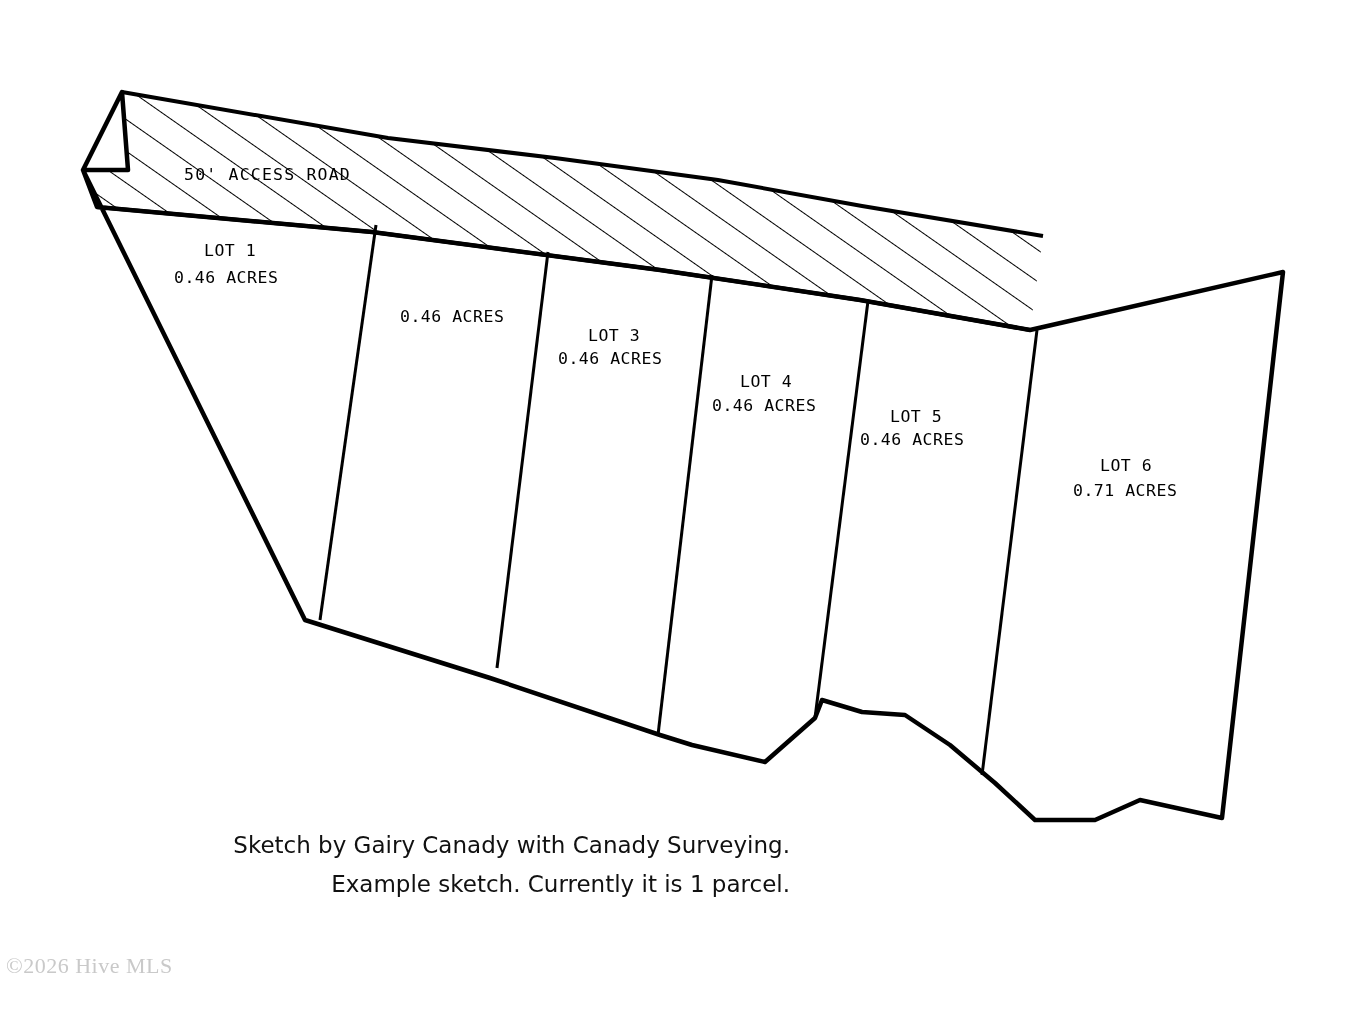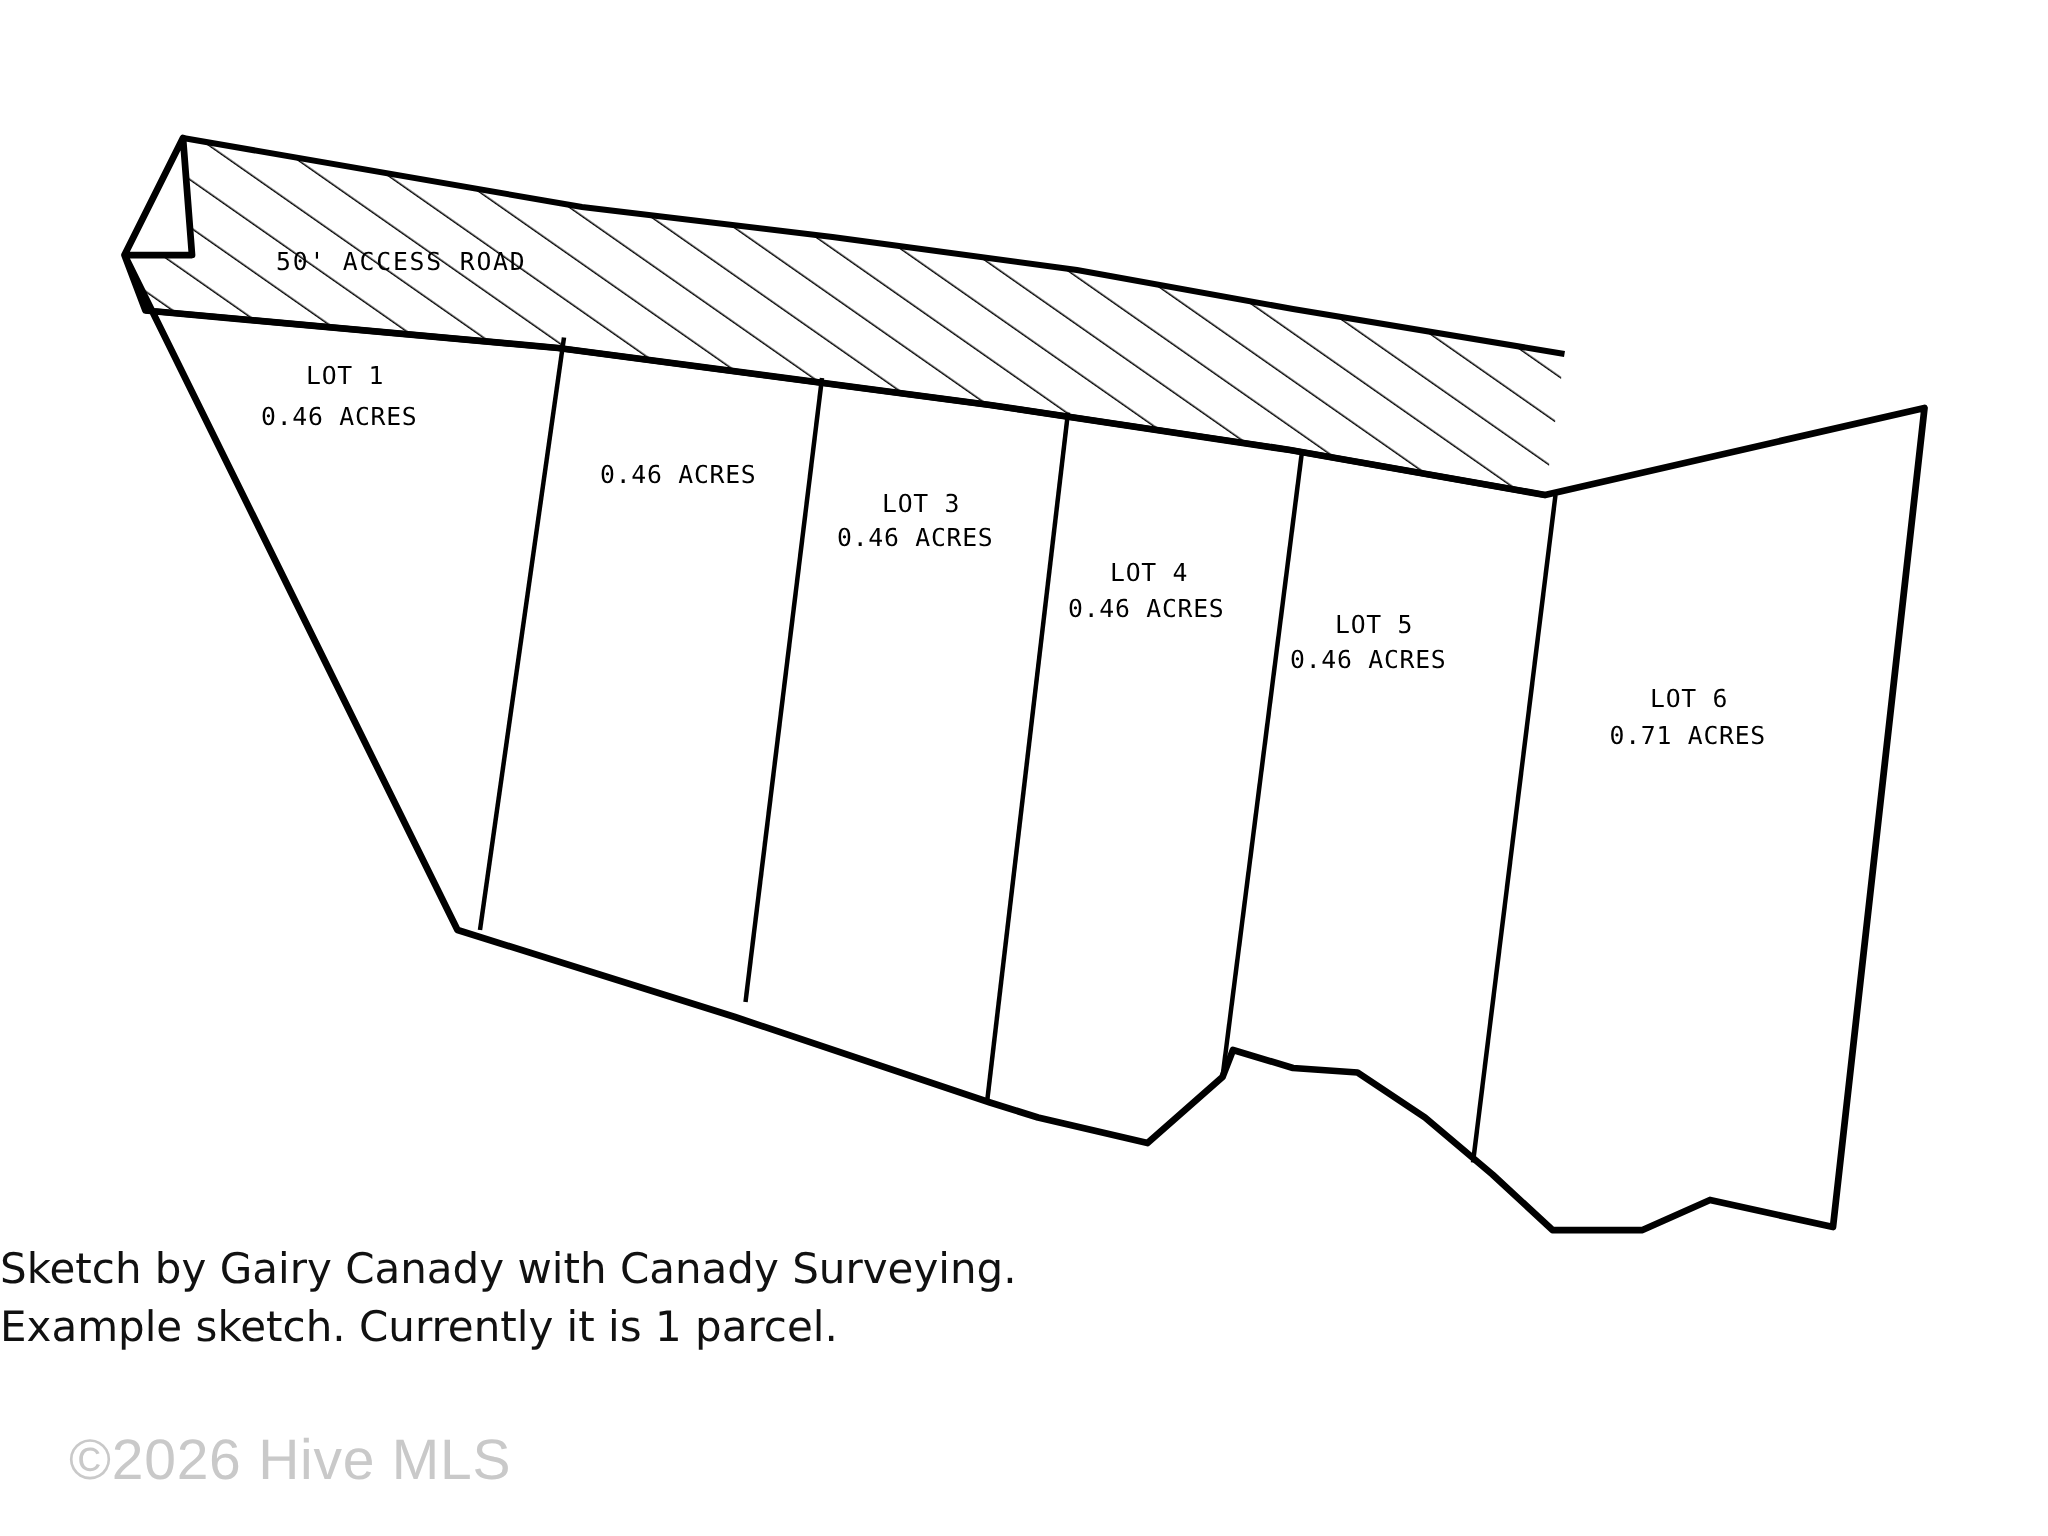--- a/index.html
+++ b/index.html
@@ -39,40 +39,39 @@
     font-size: 16.5px;
     letter-spacing: 1.2px;
     fill: #000000;
     white-space: pre;
   }
   .caption-block {
     position: absolute;
     left: 0;
     top: 826px;
     width: 790px;
-    text-align: left;
+    text-align: right;
     font-family: "DejaVu Sans", sans-serif;
-    font-size: 28px;
+    font-size: 23px;
     line-height: 39px;
     color: #111111;
   }
   .caption-line {
     display: block;
     white-space: pre;
   }
   .watermark {
     position: absolute;
     left: 6px;
     top: 953px;
-    font-family: Liberation Sans, sans-serif;
-    font-size: 38px;
+    font-family: Liberation Serif, serif;
+    font-size: 22px;
     letter-spacing: 0.5px;
     color: #c9c9c9;
     white-space: pre;
-    margin-left: 40px;
   }
 </style>
 </head>
 <body>
 
 <div id="sketch-root">
 
   <svg class="plat" viewBox="0 0 1365 1024" xmlns="http://www.w3.org/2000/svg">
     <defs>
       <pattern id="hatch" width="26" height="26" patternTransform="rotate(-55)" patternUnits="userSpaceOnUse">

